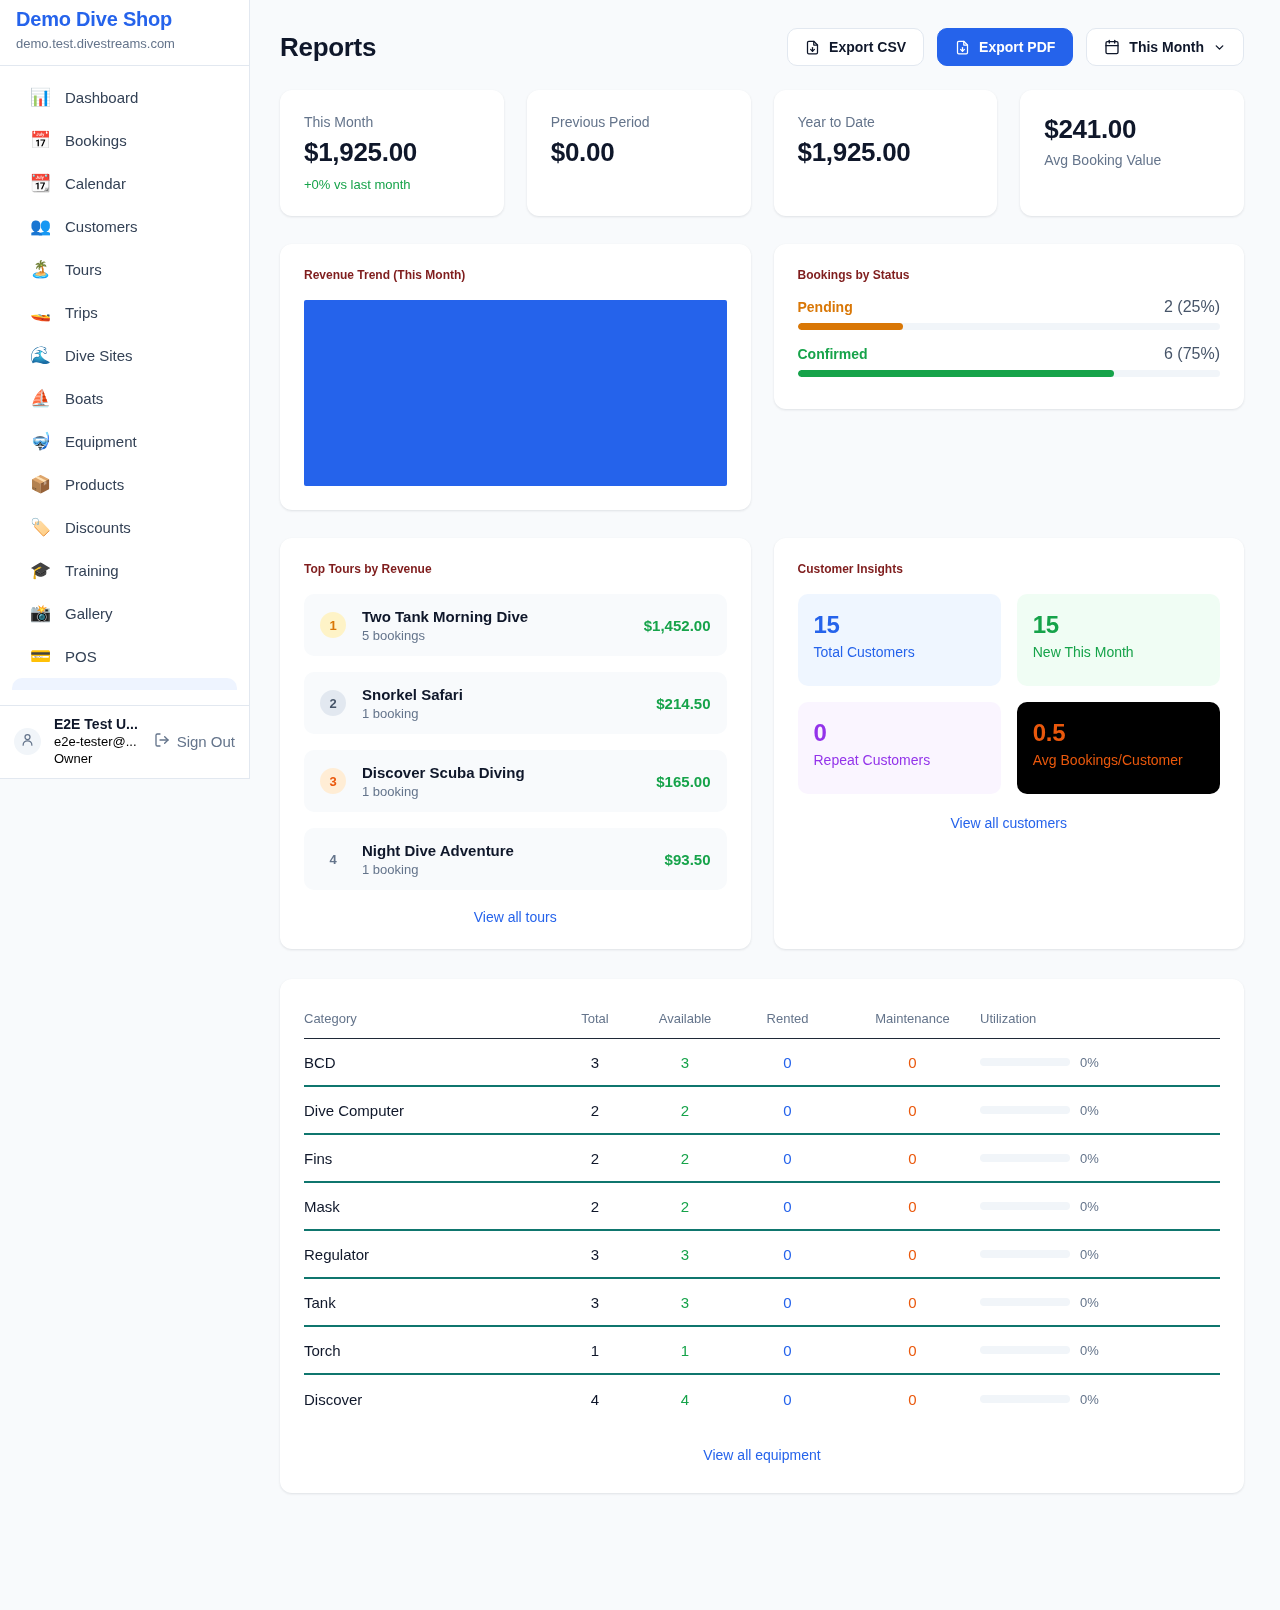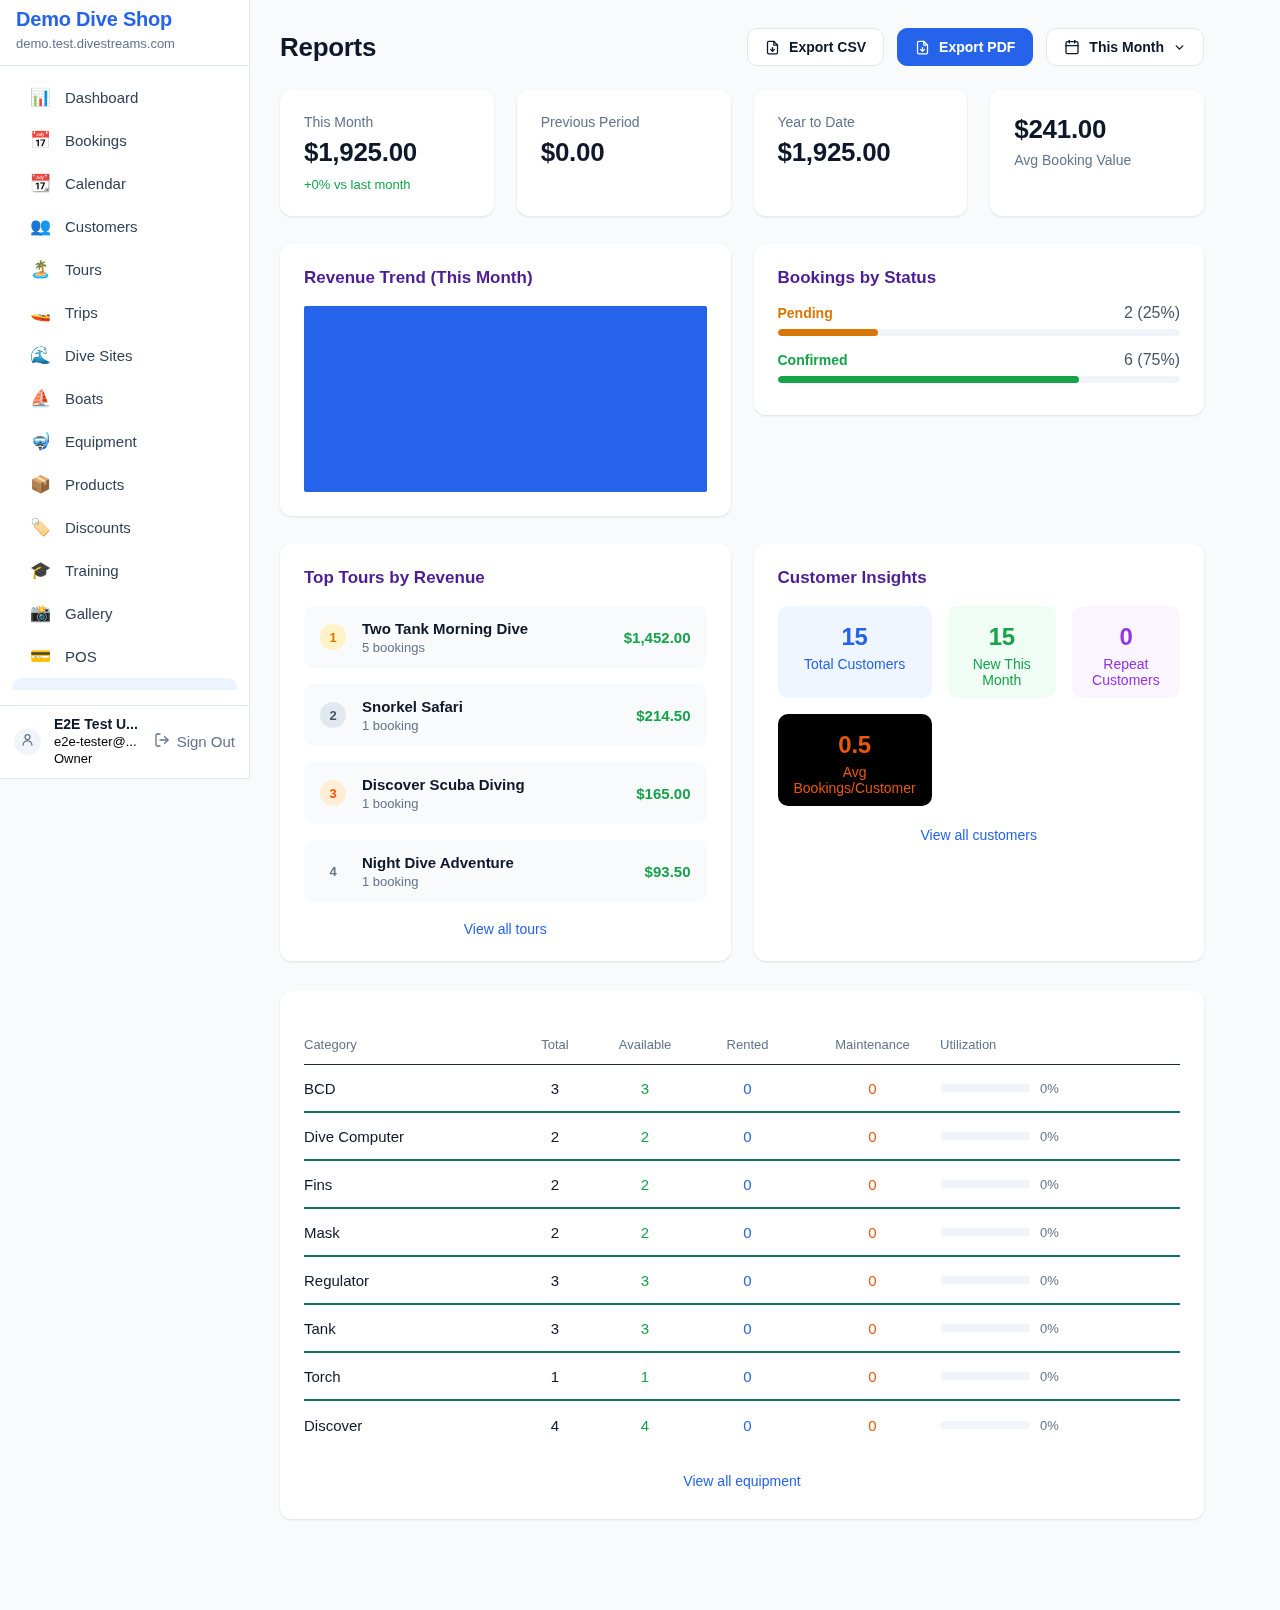--- a/index.html
+++ b/index.html
@@ -41,38 +41,38 @@
   }
   .user-meta { flex: 1; min-width: 0; }
   .user-name { font-size: 14px; font-weight: 700; color: #0f172a; }
   .user-email, .user-role { font-size: 13px; color: #000000; margin-top: 2px; }
   .signout {
     display: flex; align-items: center; gap: 7px; color: #64748b;
     font-size: 15px; cursor: pointer; white-space: nowrap;
   }
 
   
-  .main { flex: 1; padding: 28px 76px 40px 30px; min-width: 0; }
+  .main { flex: 1; padding: 28px 36px 40px 30px; min-width: 0; }
   .page-header { display: flex; align-items: center; justify-content: space-between; margin-bottom: 24px; }
   .page-title { font-size: 26px; font-weight: 800; letter-spacing: -.3px; color: #0f172a; }
   .header-actions { display: flex; gap: 13px; }
   .btn {
     display: inline-flex; align-items: center; gap: 9px; height: 38px;
     padding: 0 17px; border-radius: 10px; font-size: 14px; font-weight: 600;
     border: 1px solid #e2e8f0; background: #fff; color: #0f172a; cursor: pointer;
     font-family: inherit;
   }
   .btn-primary { background: #2563eb; border-color: #2563eb; color: #fff; }
   .btn svg { display: block; }
 
   .card {
     background: #fff; border-radius: 12px;
     box-shadow: 0 1px 3px rgba(15,23,42,.07), 0 1px 2px rgba(15,23,42,.04);
   }
-  .card-title { font-size: 17px; font-weight: 700; color: #4c1d95; }
+  .card-title { font-size: 12px; font-weight: 700; color: #7f1d1d; }
 
   
   .stats-grid { display: grid; grid-template-columns: repeat(4, 1fr); gap: 23px; margin-bottom: 28px; }
   .stat-card { padding: 24px; height: 126px; }
   .stat-label { font-size: 14px; color: #64748b; }
   .stat-value { font-size: 26px; font-weight: 800; color: #0f172a; margin-top: 7px; letter-spacing: -.3px; }
   .stat-change { font-size: 13px; color: #16a34a; margin-top: 9px; }
   .stat-card.value-first .stat-value { margin-top: 0; }
   .stat-card.value-first .stat-label { margin-top: 7px; }
 
@@ -104,29 +104,29 @@
     font-size: 13px; font-weight: 600; margin-right: 16px;
   }
   .tour-info { flex: 1; min-width: 0; }
   .tour-name { font-size: 15px; font-weight: 600; color: #0f172a; }
   .tour-bookings { font-size: 13px; color: #64748b; margin-top: 3px; }
   .tour-amount { font-size: 15px; font-weight: 700; color: #16a34a; margin-left: 12px; }
   .view-all { display: block; text-align: center; color: #2563eb; font-size: 14px; cursor: pointer; text-decoration: none; }
   .tours-card .view-all { margin-top: 19px; }
 
   .insights-card { padding: 24px; }
-  .insights-grid { margin-top: 18px; display: grid; grid-template-columns: 1fr 1fr 1fr; gap: 16px; text-align: center; }
+  .insights-grid { margin-top: 18px; display: grid; grid-template-columns: 1fr 1fr; gap: 16px; }
   .insight-tile { border-radius: 10px; padding: 17px 16px; height: 92px; }
   .tile-value { font-size: 24px; font-weight: 800; letter-spacing: -.3px; }
   .tile-label { font-size: 14px; font-weight: 500; margin-top: 5px; }
   .insights-card .view-all { margin-top: 21px; }
 
   
   .equipment-card { padding: 24px 24px 30px; }
-  .equip-table { margin-top: 14px; }
+  .equip-table { margin-top: 0; }
   .equip-header-row, .equip-row {
     display: grid; grid-template-columns: 1fr 90px 90px 115px 135px 240px;
     align-items: center;
   }
   .equip-header-row { padding: 8px 0 12px; border-bottom: 1px solid #1f2937; }
   .equip-header-row .col { font-size: 13px; color: #64748b; }
   .col.c-num { text-align: center; }
   .equip-row { height: 48px; border-bottom: 2px solid #0f766e; font-size: 15px; }
   .equip-row:last-child { border-bottom: none; }
   .cell-category { font-weight: 500; color: #0f172a; }

